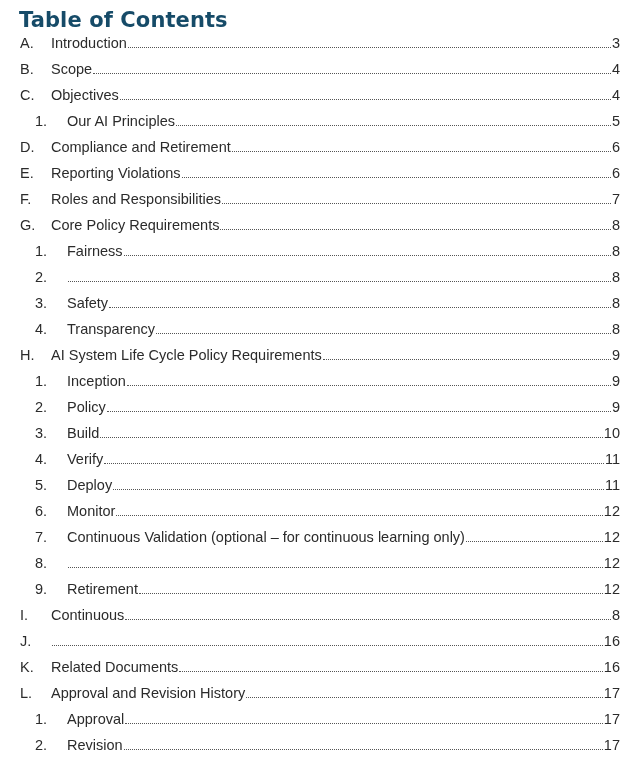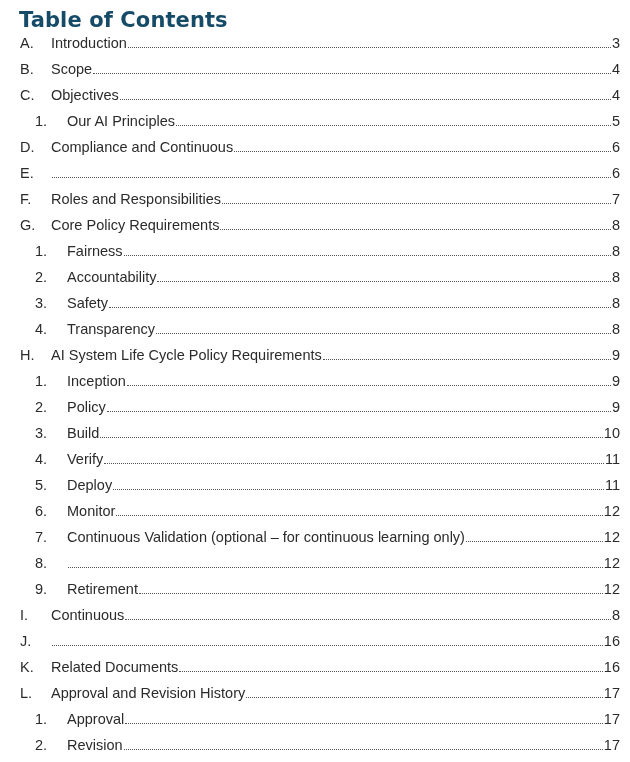--- a/index.html
+++ b/index.html
@@ -120,28 +120,29 @@
     <span class="num">1.</span>
     <span class="text-wrap">
       <span class="label">Our AI Principles</span>
       <span class="leader"></span>
       <span class="page-num">5</span>
     </span>
   </li>
       <li class="toc-entry level-1" style="color: rgb(43, 43, 43);">
     <span class="num">D.</span>
     <span class="text-wrap">
-      <span class="label">Compliance and Continuous</span>
+      <span class="label">Compliance and Retirement</span>
       <span class="leader"></span>
       <span class="page-num">6</span>
     </span>
   </li>
       <li class="toc-entry level-1" style="color: rgb(43, 43, 43);">
     <span class="num">E.</span>
     <span class="text-wrap">
+      <span class="label">Reporting Violations</span>
       <span class="leader"></span>
       <span class="page-num">6</span>
     </span>
   </li>
       <li class="toc-entry level-1" style="color: rgb(43, 43, 43);">
     <span class="num">F.</span>
     <span class="text-wrap">
       <span class="label">Roles and Responsibilities</span>
       <span class="leader"></span>
       <span class="page-num">7</span>
@@ -159,21 +160,20 @@
     <span class="num">1.</span>
     <span class="text-wrap">
       <span class="label">Fairness</span>
       <span class="leader"></span>
       <span class="page-num">8</span>
     </span>
   </li>
       <li class="toc-entry level-2" style="color: rgb(43, 43, 43);">
     <span class="num">2.</span>
     <span class="text-wrap">
-      <span class="label">Accountability</span>
       <span class="leader"></span>
       <span class="page-num">8</span>
     </span>
   </li>
       <li class="toc-entry level-2" style="color: rgb(43, 43, 43);">
     <span class="num">3.</span>
     <span class="text-wrap">
       <span class="label">Safety</span>
       <span class="leader"></span>
       <span class="page-num">8</span>

